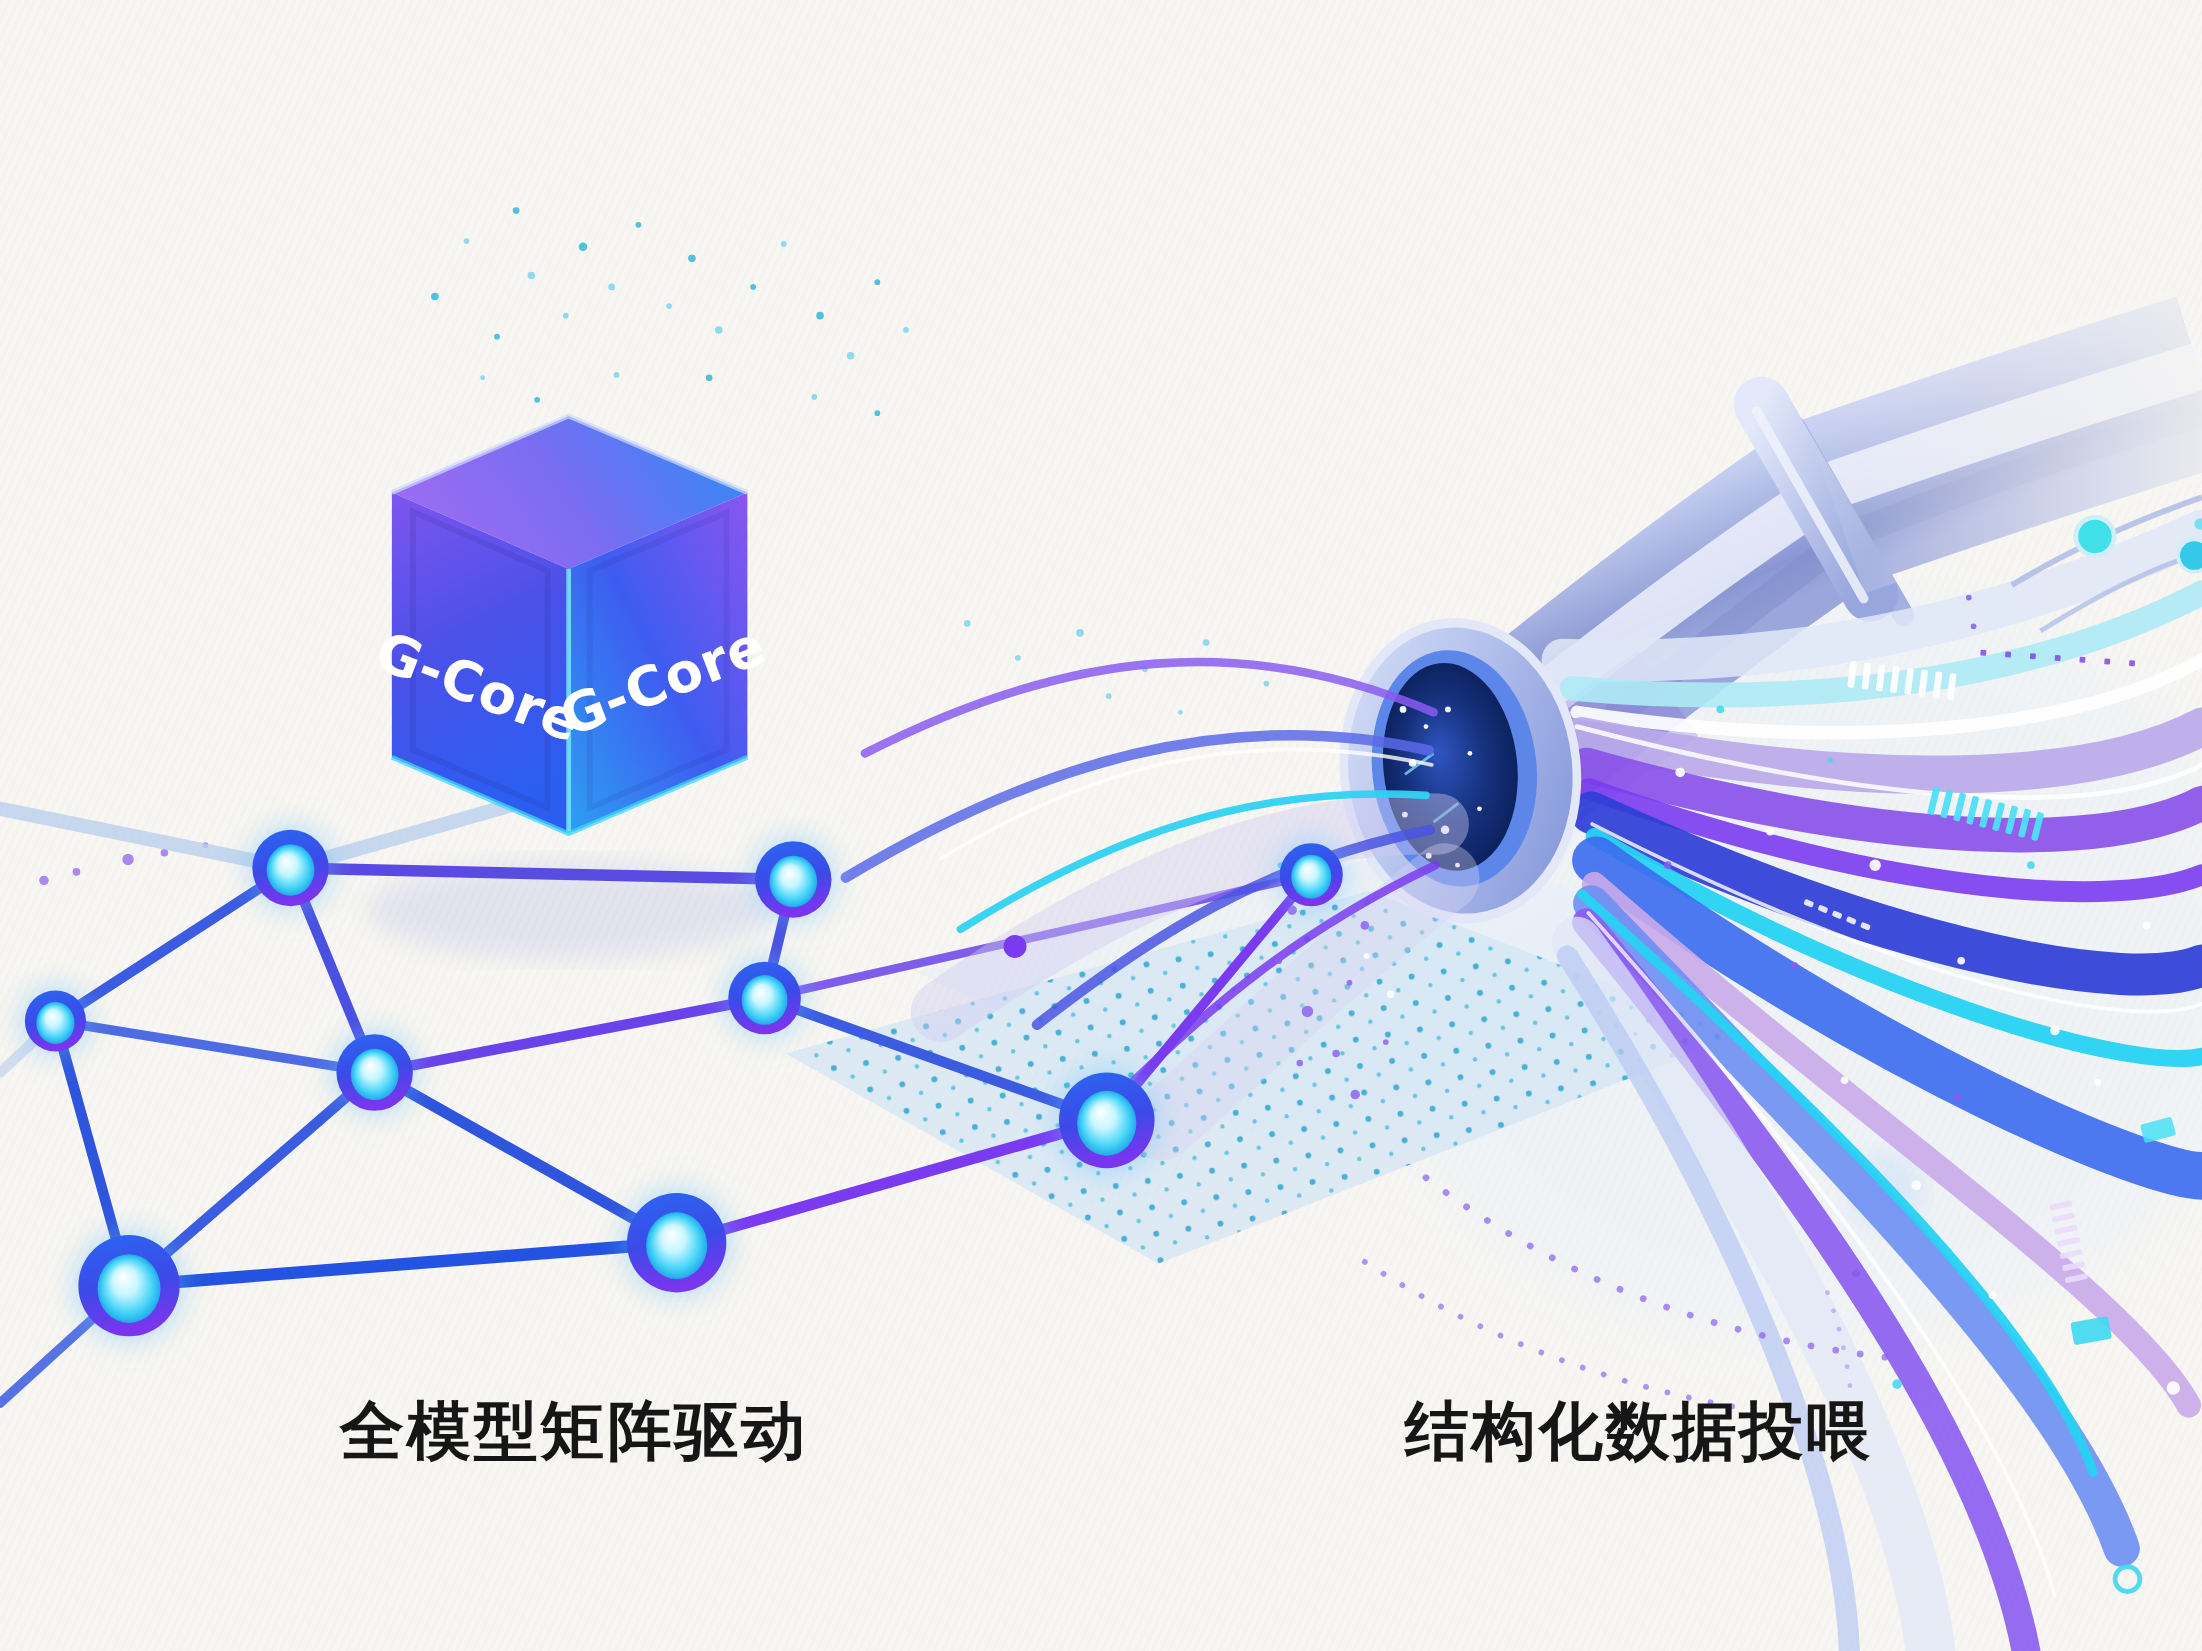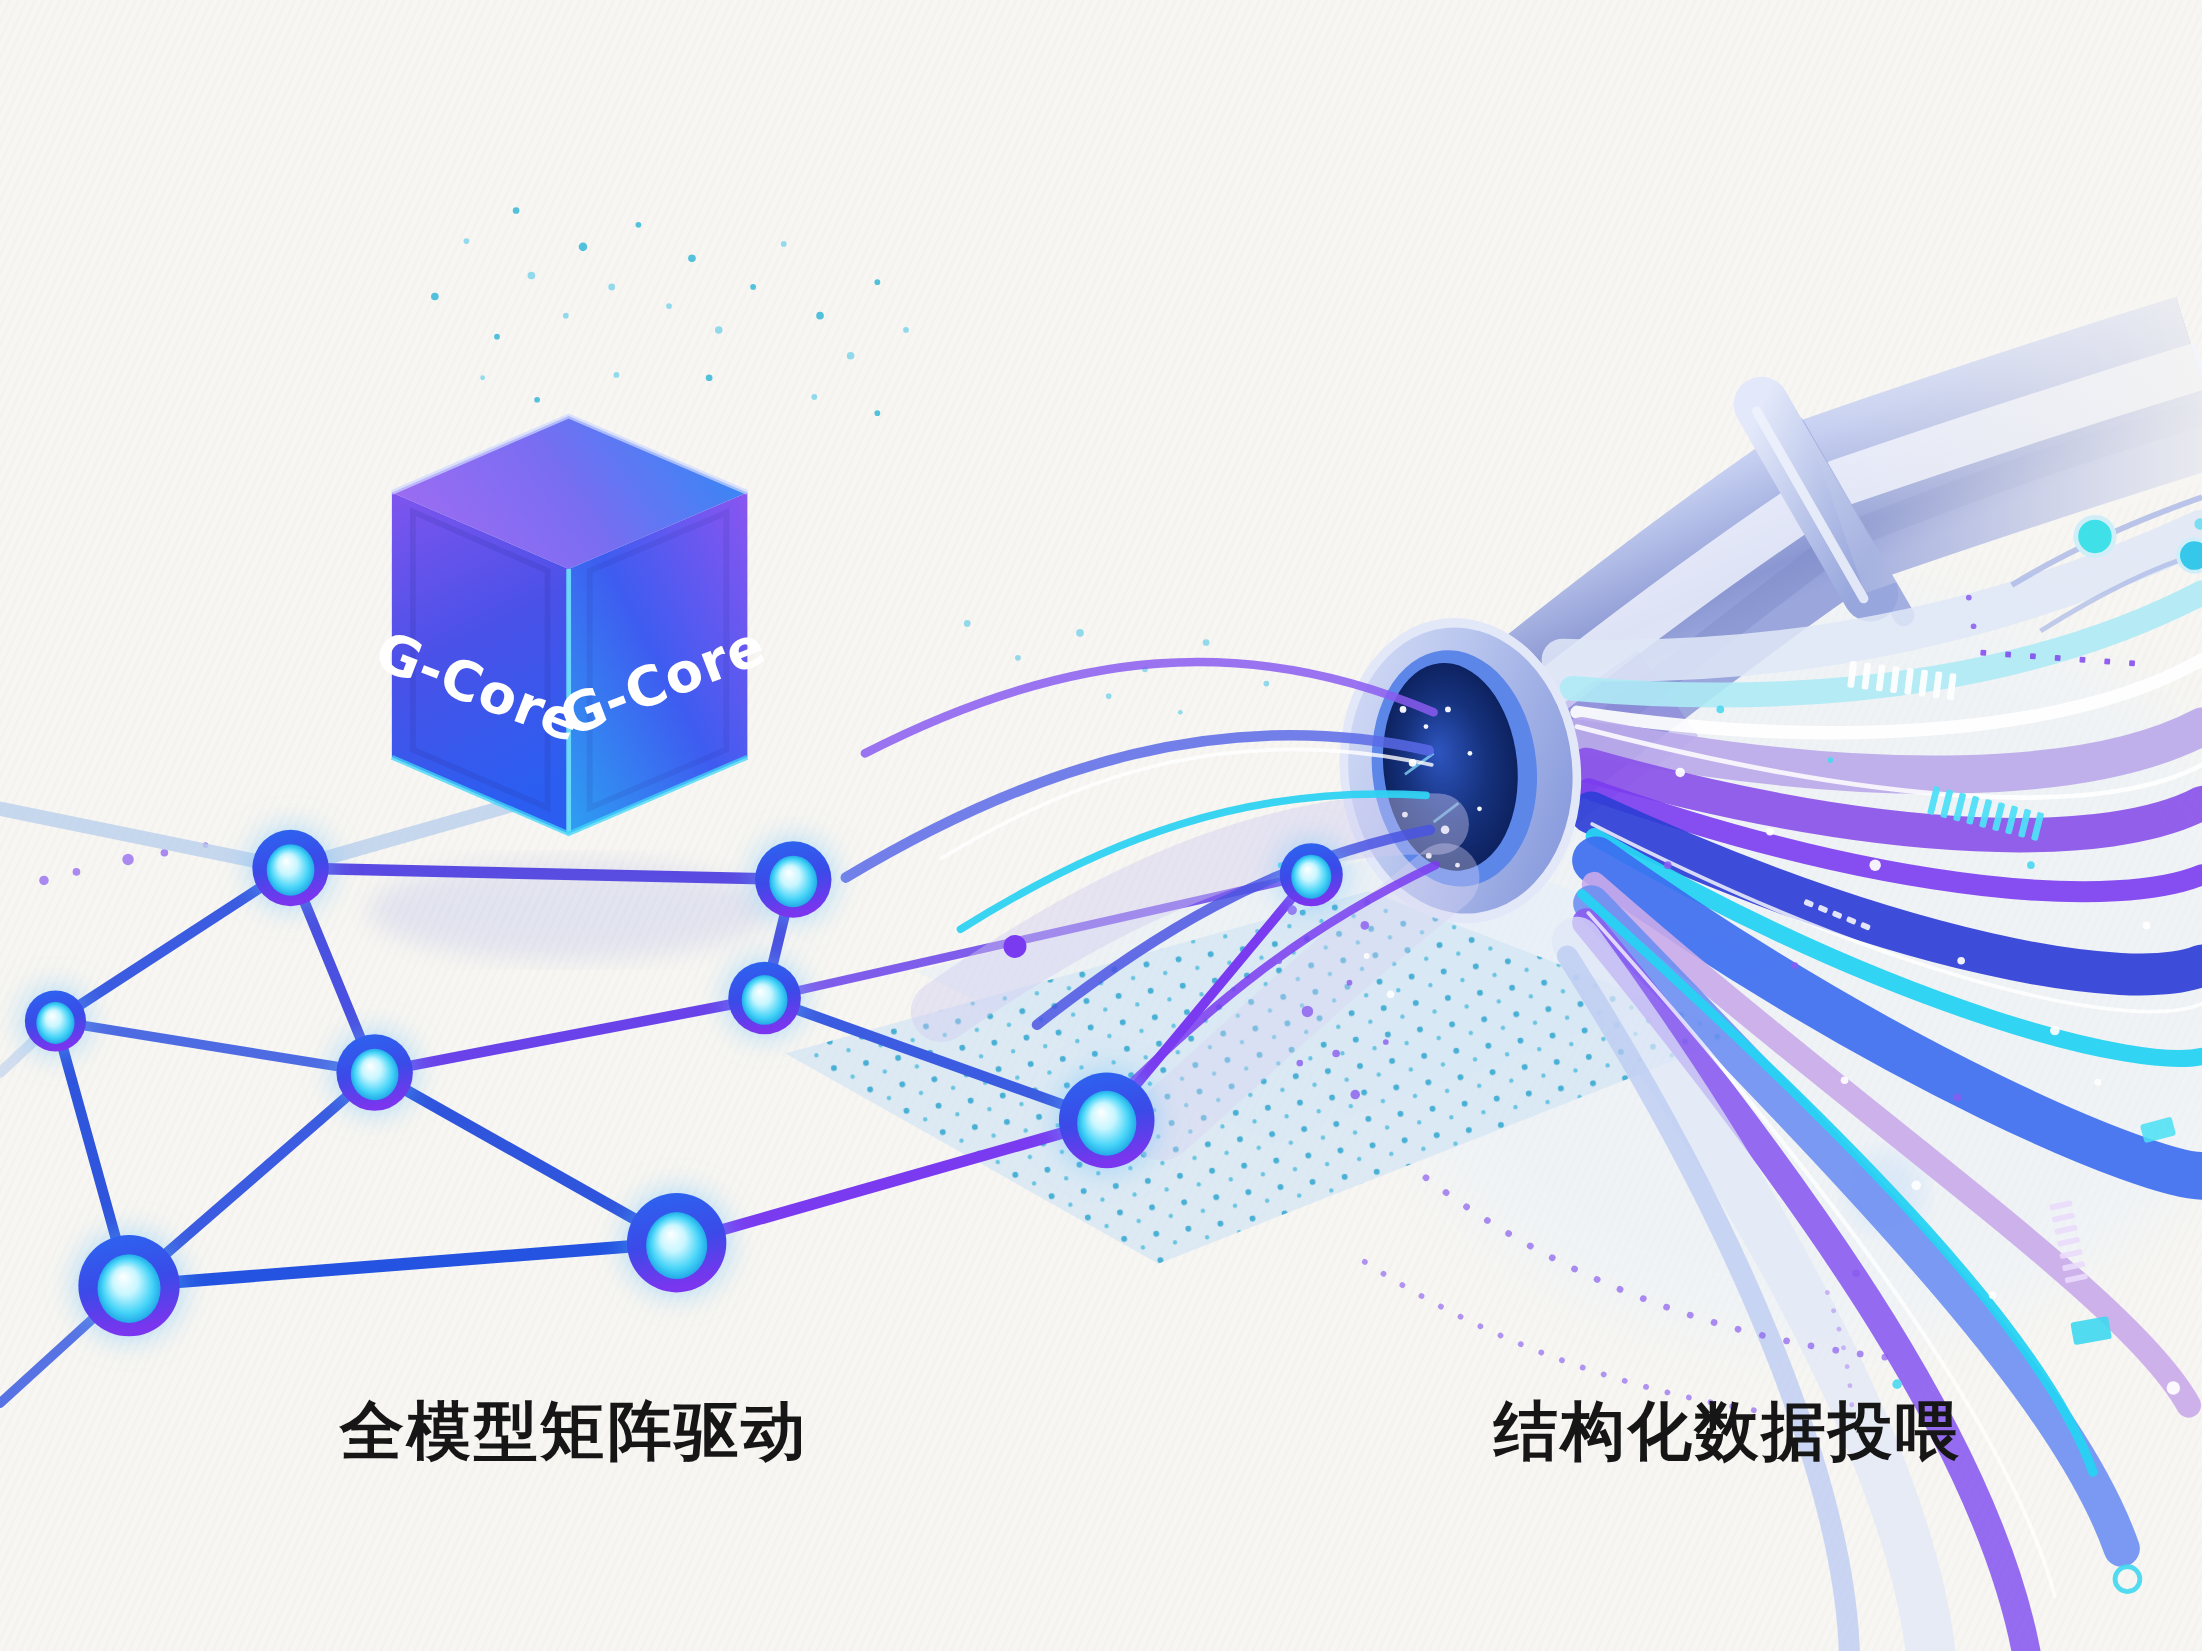--- a/index.html
+++ b/index.html
@@ -12,21 +12,21 @@
     content:"";position:absolute;inset:0;pointer-events:none;
     background:repeating-linear-gradient(115deg,rgba(110,110,100,0.022) 0 2.9px,rgba(255,255,255,0) 2.9px 7.6px);
   }
   svg{position:absolute;left:0;top:0;}
   .caption{
     position:absolute;transform:translateX(-50%);
     font-size:64px;font-weight:900;color:#161616;letter-spacing:2.9px;
     white-space:nowrap;font-family:Liberation Serif, serif;
   }
   .caption-left{left:574px;top:1388px;}
-  .caption-right{left:1728px;top:1388px;}
+  .caption-right{left:1639px;top:1388px;}
   .node{filter:drop-shadow(0 0 16px rgba(96,190,255,0.55));}
   .cube-label{
     font-family:"DejaVu Sans","Liberation Sans",sans-serif;
     font-weight:bold;font-size:57px;fill:#ffffff;letter-spacing:1px;
   }
 </style>
 </head>
 <body>
 
 <div class="stage">

